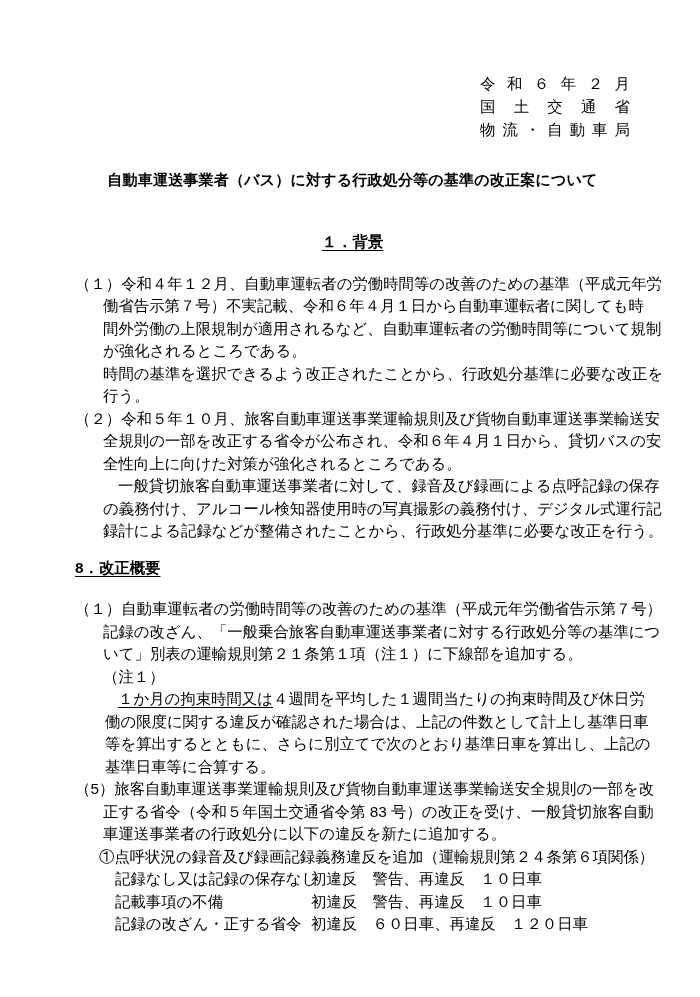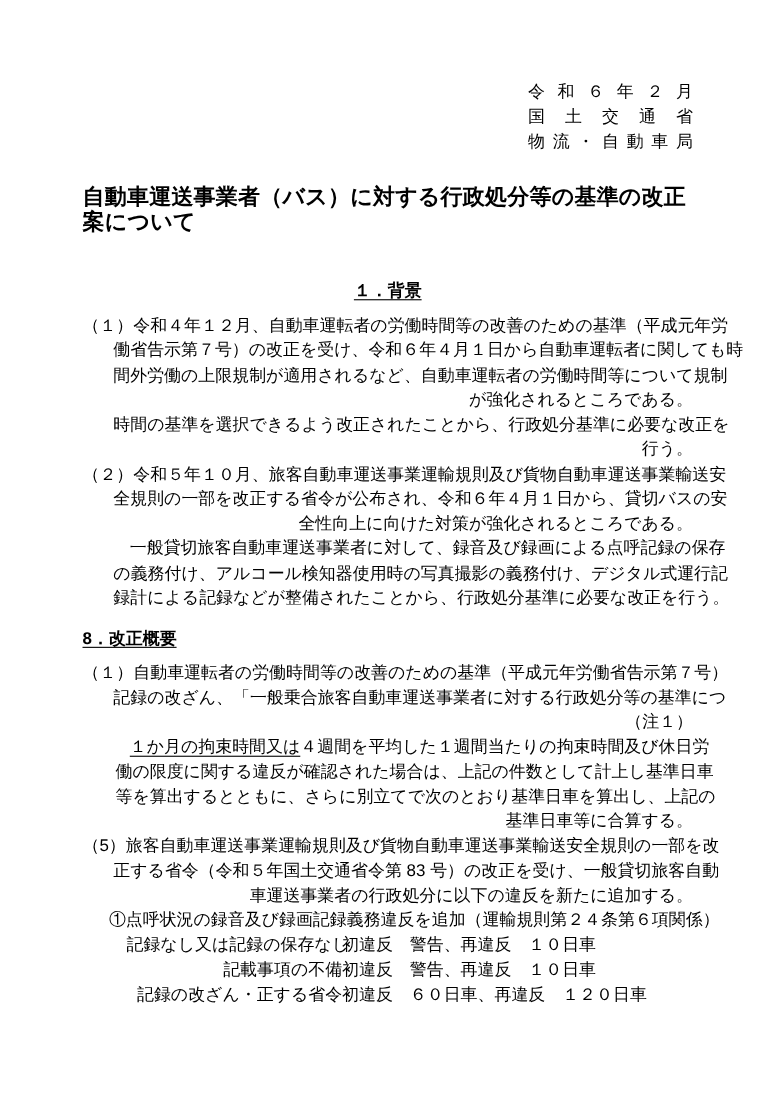--- a/index.html
+++ b/index.html
@@ -15,35 +15,36 @@
     font-size:15.4px;
     line-height:22.5px;
     overflow:hidden;
   }
   
   .doc-header { width:150px; margin-left:auto; }
   .doc-header .hline { display:flex; justify-content:space-between; line-height:23px; font-size:15.4px; }
   
   .title {
     margin:27px 0 0 0;
-    font-size:20px;
+    font-size:15px;
     font-weight:bold;
+    text-align:center;
     line-height:23px;
     letter-spacing:0.2px;
   }
   
   .sec-heading {
     font-weight:bold;
     text-decoration:underline;
     text-underline-offset:3px;
     line-height:22.5px;
   }
   .sec1-heading { margin-top:40px;text-align:center; }
   .sec2-heading { margin-top:14px; }
-  .sec-body { margin-top:9px;text-align:right; }
+  .sec-body { margin-top:19px; }
   
   .line { white-space:pre; }
   .l-first { padding-left:0; }
   .l-cont  { padding-left:28px; }
   .l-para  { padding-left:43px; }
   .l-note-label { padding-left:28px; }
   .l-note-first { padding-left:43px; }
   .l-note-cont  { padding-left:30px; }
   .l-sub   { padding-left:24px; }
   .u { text-decoration:underline; text-underline-offset:3px; }
@@ -83,38 +84,39 @@
         <span>車</span>
         <span>局</span>
       </div>
   </div>
 
   <div class="title">自動車運送事業者（バス）に対する行政処分等の基準の改正案について</div>
 
   <div class="sec-heading sec1-heading">１．背景</div>
   <div class="sec-body">
     <div class="line l-first">（１）令和４年１２月、自動車運転者の労働時間等の改善のための基準（平成元年労</div>
-    <div class="line l-cont">働省告示第７号）の改正を受け、令和６年４月１日から自動車運転者に関しても時</div>
+    <div class="line l-cont">働省告示第７号）不実記載、令和６年４月１日から自動車運転者に関しても時</div>
     <div class="line l-cont">間外労働の上限規制が適用されるなど、自動車運転者の労働時間等について規制</div>
     <div class="line l-cont">が強化されるところである。</div>
     <div class="line l-cont">時間の基準を選択できるよう改正されたことから、行政処分基準に必要な改正を</div>
     <div class="line l-cont">行う。</div>
 
     <div class="line l-first">（２）令和５年１０月、旅客自動車運送事業運輸規則及び貨物自動車運送事業輸送安</div>
     <div class="line l-cont">全規則の一部を改正する省令が公布され、令和６年４月１日から、貸切バスの安</div>
     <div class="line l-cont">全性向上に向けた対策が強化されるところである。</div>
     <div class="line l-para">一般貸切旅客自動車運送事業者に対して、録音及び録画による点呼記録の保存</div>
     <div class="line l-cont">の義務付け、アルコール検知器使用時の写真撮影の義務付け、デジタル式運行記</div>
     <div class="line l-cont">録計による記録などが整備されたことから、行政処分基準に必要な改正を行う。</div>
   </div>
 
   <div class="sec-heading sec2-heading">8．改正概要</div>
   <div class="sec-body">
     <div class="line l-first">（１）自動車運転者の労働時間等の改善のための基準（平成元年労働省告示第７号）</div>
     <div class="line l-cont">記録の改ざん、「一般乗合旅客自動車運送事業者に対する行政処分等の基準につ</div>
+    <div class="line l-cont">いて」別表の運輸規則第２１条第１項（注１）に下線部を追加する。</div>
     <div class="line l-note-label">（注１）</div>
     <div class="line l-note-first"><span class="u">１か月の拘束時間又は</span><span>４週間を平均した１週間当たりの拘束時間及び休日労</span></div>
     <div class="line l-note-cont">働の限度に関する違反が確認された場合は、上記の件数として計上し基準日車</div>
     <div class="line l-note-cont">等を算出するとともに、さらに別立てで次のとおり基準日車を算出し、上記の</div>
     <div class="line l-note-cont">基準日車等に合算する。</div>
 
     <div class="line l-first">（5）旅客自動車運送事業運輸規則及び貨物自動車運送事業輸送安全規則の一部を改</div>
     <div class="line l-cont">正する省令（令和５年国土交通省令第 83 号）の改正を受け、一般貸切旅客自動</div>
     <div class="line l-cont">車運送事業者の行政処分に以下の違反を新たに追加する。</div>
     <div class="line l-sub">①点呼状況の録音及び録画記録義務違反を追加（運輸規則第２４条第６項関係）</div>

